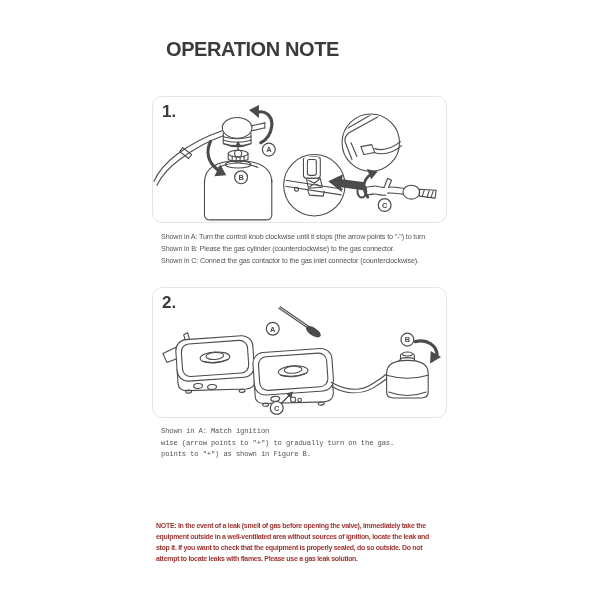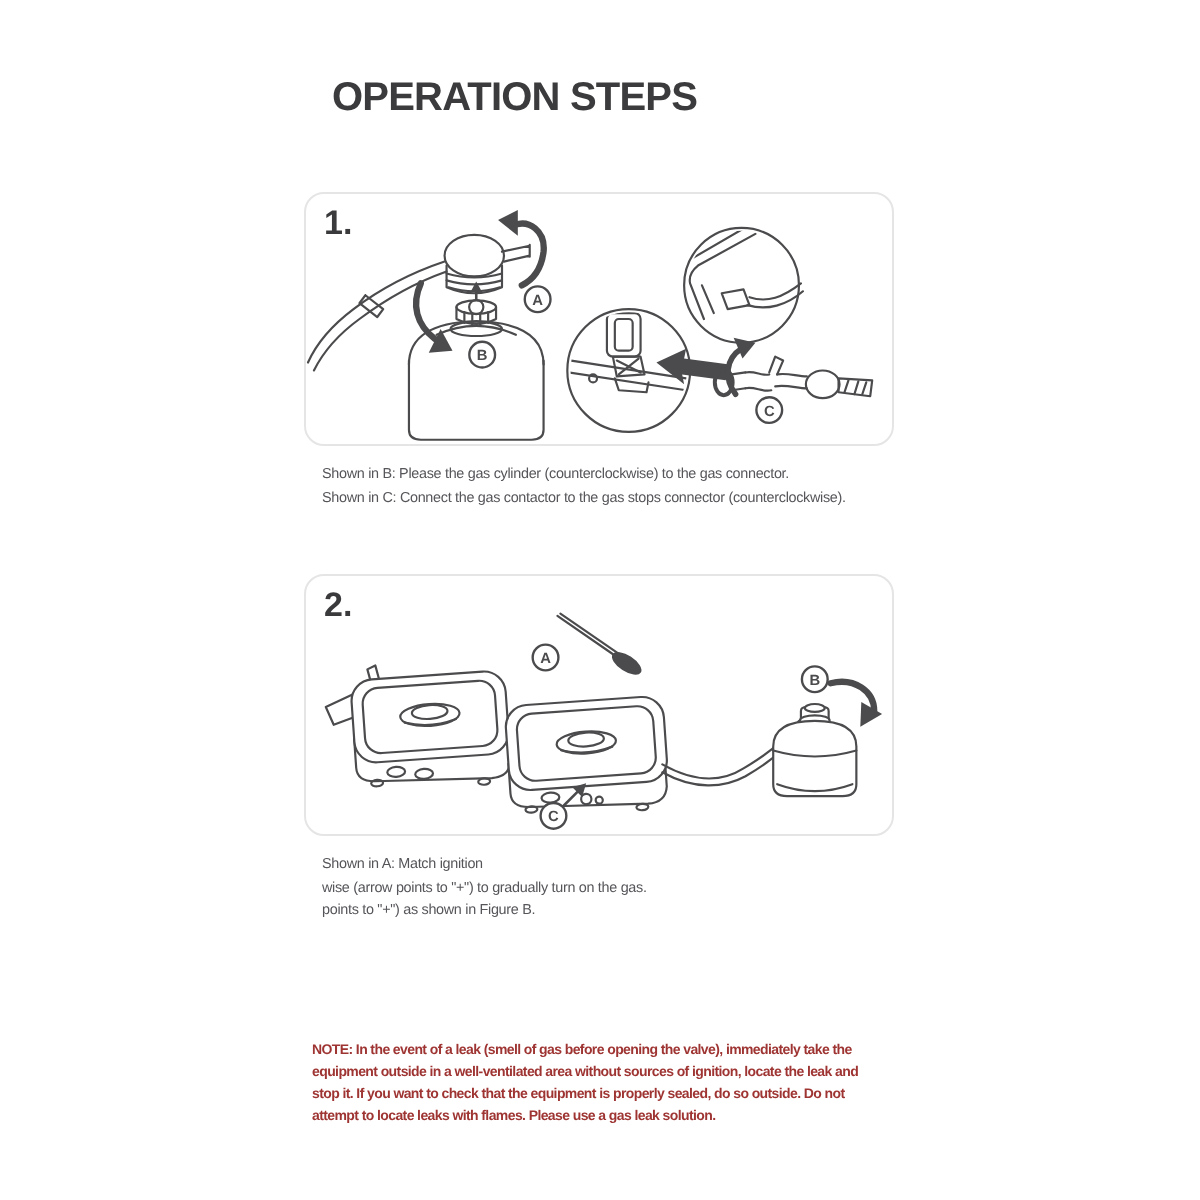--- a/index.html
+++ b/index.html
@@ -22,42 +22,42 @@
     position:absolute;left:9px;top:5px;
     font-size:17px;font-weight:800;color:#3a3a3c;z-index:2;
   }
   .text-block{position:absolute;left:161px;width:282px;}
   .text-block p{
     margin:0;font-size:7.2px;letter-spacing:-0.15px;line-height:12.1px;
     color:#55555a;white-space:nowrap;
   }
   #step1-text{top:231px;}
   #step2-text{top:426px;}
-  #step2-text p{line-height:11.7px;}
+  #step2-text p{line-height:11.7px;font-family:Liberation Mono, monospace;}
   .note-block{position:absolute;left:156px;top:520px;width:292px;}
   .note-block p{
     margin:0;font-size:7px;font-weight:bold;letter-spacing:-0.3px;
     line-height:11px;color:#9e3533;white-space:nowrap;
   }
   .art{stroke:#4b4b4d;fill:none;stroke-width:1.1;stroke-linecap:round;stroke-linejoin:round;}
   .thick{stroke-width:3.2;}
   .fillart{fill:#4b4b4d;stroke:none;}
   .whitefill{fill:#ffffff;}
   .callout-circle{fill:#ffffff;stroke:#4b4b4d;stroke-width:1.2;}
   .callout-text{
     fill:#4b4b4d;stroke:none;font-family:"Liberation Sans",sans-serif;
     font-size:7.5px;font-weight:bold;text-anchor:middle;
   }
 </style>
 </head>
 <body>
 
 <div class="page">
 
-  <h1 class="page-title">OPERATION STEPS</h1>
+  <h1 class="page-title">OPERATION NOTE</h1>
 
   <section class="figure-box" id="fig1">
     <div class="step-num">1.</div>
     <svg viewBox="0 0 296 126" aria-hidden="true">
       <defs>
         <clipPath id="clipTopCircle">
             <circle cx="220" cy="46" r="27.6"></circle>
           </clipPath>
         <clipPath id="clipBotCircle">
             <circle cx="163" cy="89" r="29.4"></circle>
@@ -158,22 +158,23 @@
       </g>
 
       <g>
         <circle class="callout-circle" cx="234" cy="109" r="6.5"></circle>
         <text class="callout-text" x="234" y="111.8">C</text>
       </g>
     </svg>
   </section>
 
   <div class="text-block" id="step1-text">
+    <p>Shown in A: Turn the control knob clockwise until it stops (the arrow points to "-") to turn</p>
     <p>Shown in B: Please the gas cylinder (counterclockwise) to the gas connector.</p>
-    <p>Shown in C: Connect the gas contactor to the gas stops connector (counterclockwise).</p>
+    <p>Shown in C: Connect the gas contactor to the gas inlet connector (counterclockwise).</p>
   </div>
 
   <section class="figure-box" id="fig2">
     <div class="step-num">2.</div>
     <svg viewBox="0 0 296 130" aria-hidden="true">
 
       <g class="art whitefill">
         <path d="M10,66 L27,58 L30,69 L14,75 Z"></path>
         <path d="M31,47 L35,45 L38,56 L34,58 Z"></path>
       </g>

